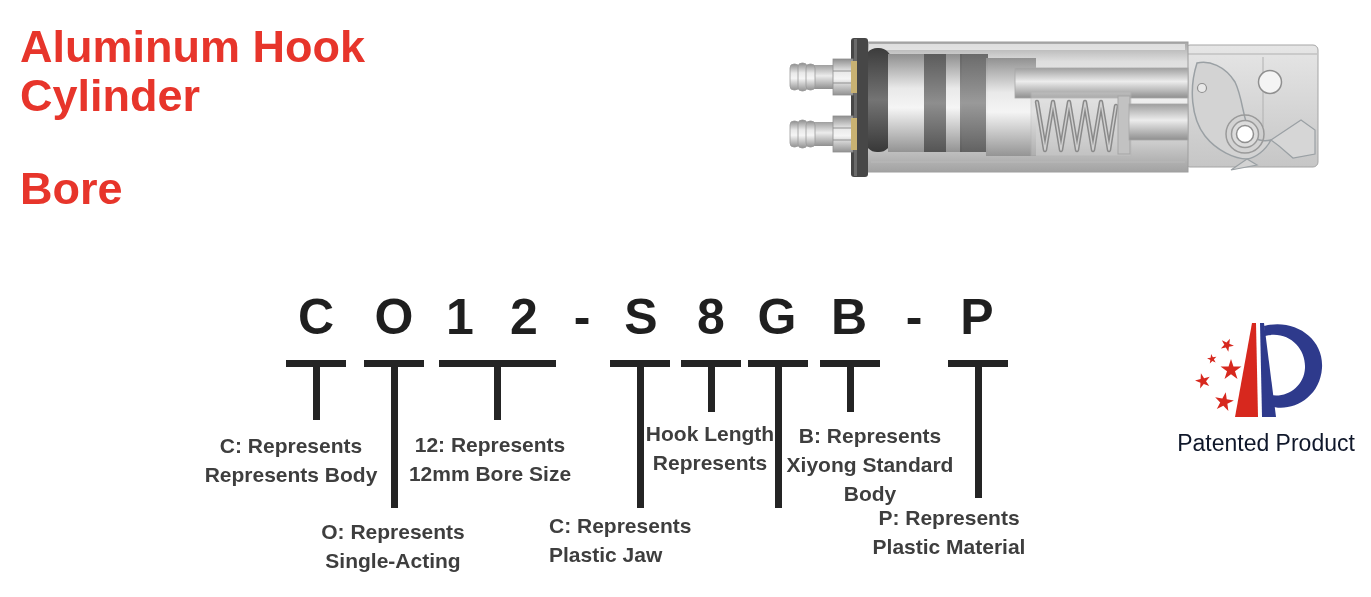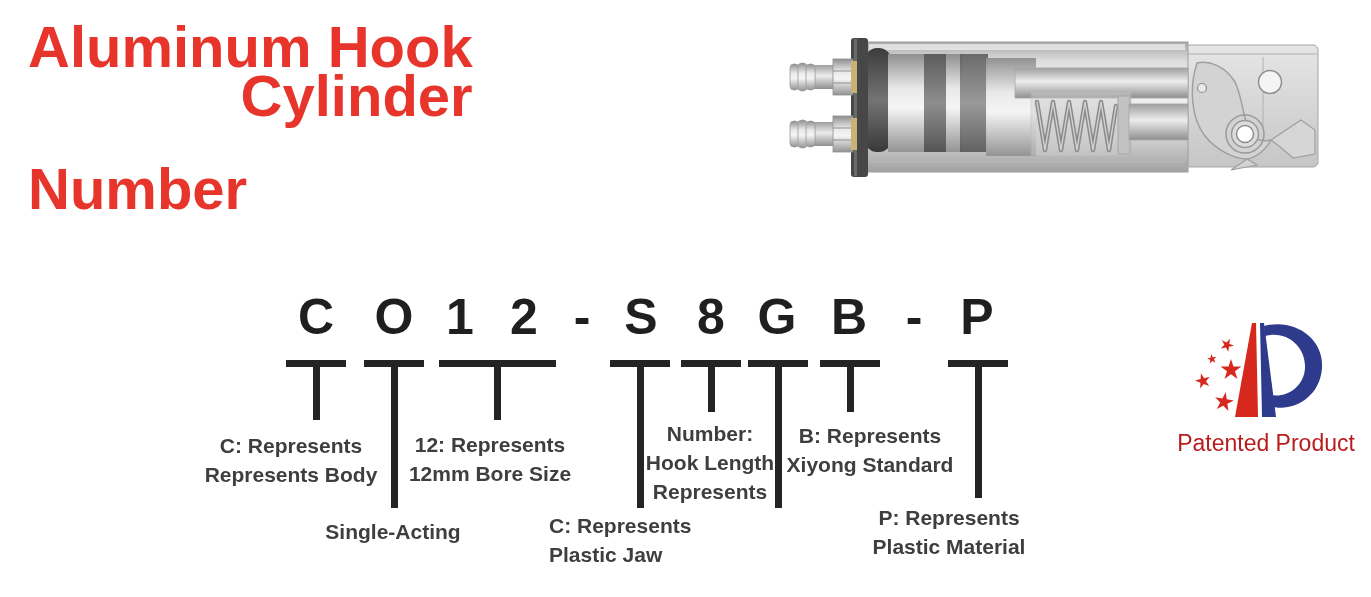--- a/index.html
+++ b/index.html
@@ -5,22 +5,22 @@
   html,body { margin:0; padding:0; }
   body {
     width:1371px; height:597px; position:relative; overflow:hidden;
     background:#ffffff;
     font-family:"Liberation Sans", sans-serif;
   }
   .abs { position:absolute; }
 
   
   .red-title {
-    position:absolute; left:28px; color:#e7352b; font-weight:bold;
-    font-size:58px; line-height:49px; letter-spacing:0;text-align:right;
+    position:absolute; left:20px; color:#e7352b; font-weight:bold;
+    font-size:45px; line-height:49px; letter-spacing:0;
   }
 
   
   .code-ch {
     position:absolute; top:292px; transform:translateX(-50%);
     font-weight:bold; font-size:50px; line-height:50px; color:#1f1f1f;
     white-space:nowrap;
   }
 
   
@@ -30,31 +30,31 @@
   
   .exp {
     position:absolute; transform:translateX(-50%);
     font-size:21px; font-weight:600; line-height:29px; color:#3e3e3e;
     text-align:center; white-space:nowrap;
   }
   .exp.left { transform:none; text-align:left; }
 
   .patent-label {
     position:absolute; left:1266px; top:430px; transform:translateX(-50%);
-    font-size:23px; color:#b91c1c; white-space:nowrap;
+    font-size:23px; color:#0f172a; white-space:nowrap;
   }
 </style>
 </head>
 <body>
 
 <div class="red-title" style="top:22px;">
   <div>Aluminum Hook</div>
   <div>Cylinder</div>
 </div>
-<div class="red-title" style="top:164px;">Number</div>
+<div class="red-title" style="top:164px;">Bore</div>
 
 <svg class="abs" style="left:785px; top:18px;" width="586" height="162" viewBox="0 0 586 162" aria-hidden="true">
   <defs>
     <linearGradient id="gBody" x1="0" y1="0" x2="0" y2="1">
       <stop offset="0" stop-color="#a7a7a7"></stop>
         <stop offset="0.15" stop-color="#dedede"></stop>
       <stop offset="0.45" stop-color="#efefef"></stop>
         <stop offset="0.78" stop-color="#cbcbcb"></stop>
       <stop offset="1" stop-color="#a2a2a2"></stop>
     </linearGradient>
@@ -194,45 +194,46 @@
   <div class="hbar" style="left:948px; width:60px;"></div>
   <div class="vbar" style="left:975px; height:138px;"></div>
 </div>
 
 <div class="exp" style="left:291px; top:431px;">
   <div>C: Represents</div>
   <div>Represents Body</div>
 </div>
 
 <div class="exp" style="left:393px; top:517px;">
+  <div>O: Represents</div>
   <div>Single-Acting</div>
 </div>
 
 <div class="exp" style="left:490px; top:430px;">
   <div>12: Represents</div>
   <div>12mm Bore Size</div>
 </div>
 
 <div class="exp left" style="left:549px; top:511px;">
   <div>C: Represents</div>
   <div>Plastic Jaw</div>
 </div>
 
 <div class="exp" style="left:710px; top:419px;">
-  <div>Number:</div>
   <div>Hook Length</div>
   <div>Represents</div>
 </div>
 
 <div class="exp" style="left:774px; top:513px;">
 </div>
 
 <div class="exp" style="left:870px; top:421px;">
   <div>B: Represents</div>
   <div>Xiyong Standard</div>
+  <div>Body</div>
 </div>
 
 <div class="exp" style="left:949px; top:503px;">
   <div>P: Represents</div>
   <div>Plastic Material</div>
 </div>
 
 <svg class="abs" style="left:1172px; top:316px;" width="170" height="112" viewBox="0 0 170 112" aria-hidden="true">
   <g fill="#d7281e">
     <path d="M0,-1 L0.224,-0.309 L0.951,-0.309 L0.363,0.118 L0.588,0.809 L0,0.382 L-0.588,0.809 L-0.363,0.118 L-0.951,-0.309 L-0.224,-0.309 Z" transform="translate(55,29) scale(7) rotate(25)"></path>

